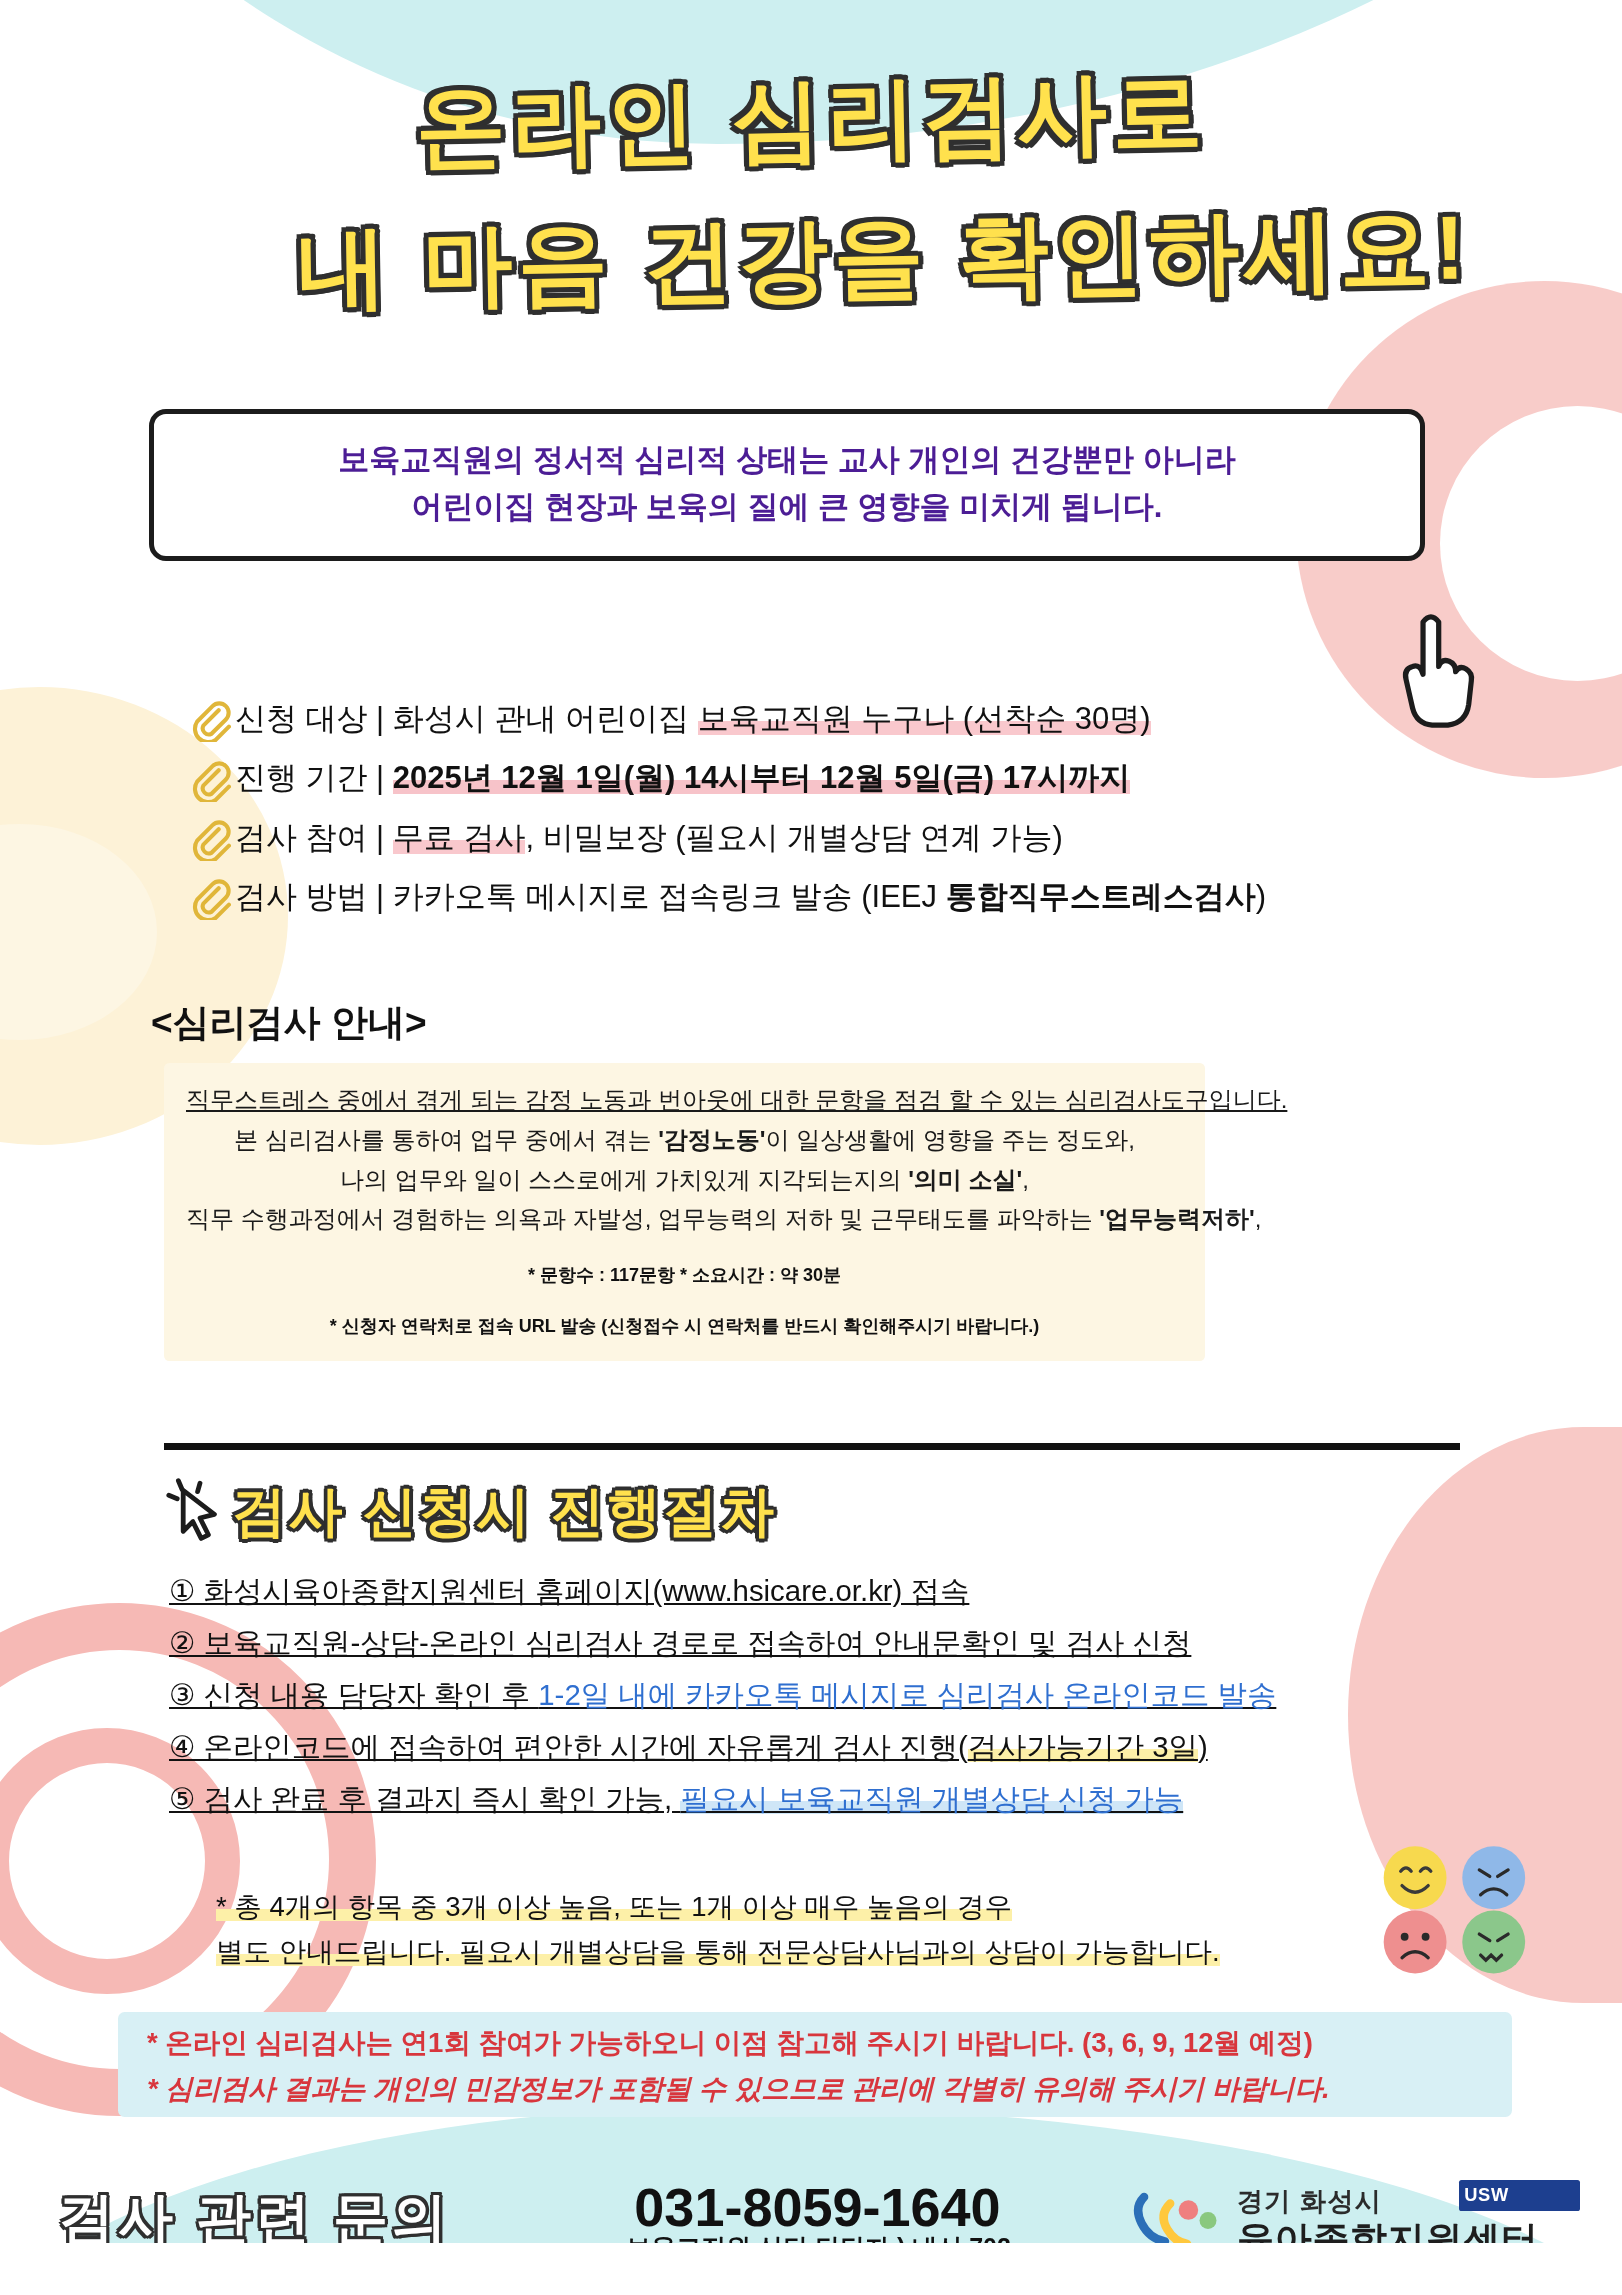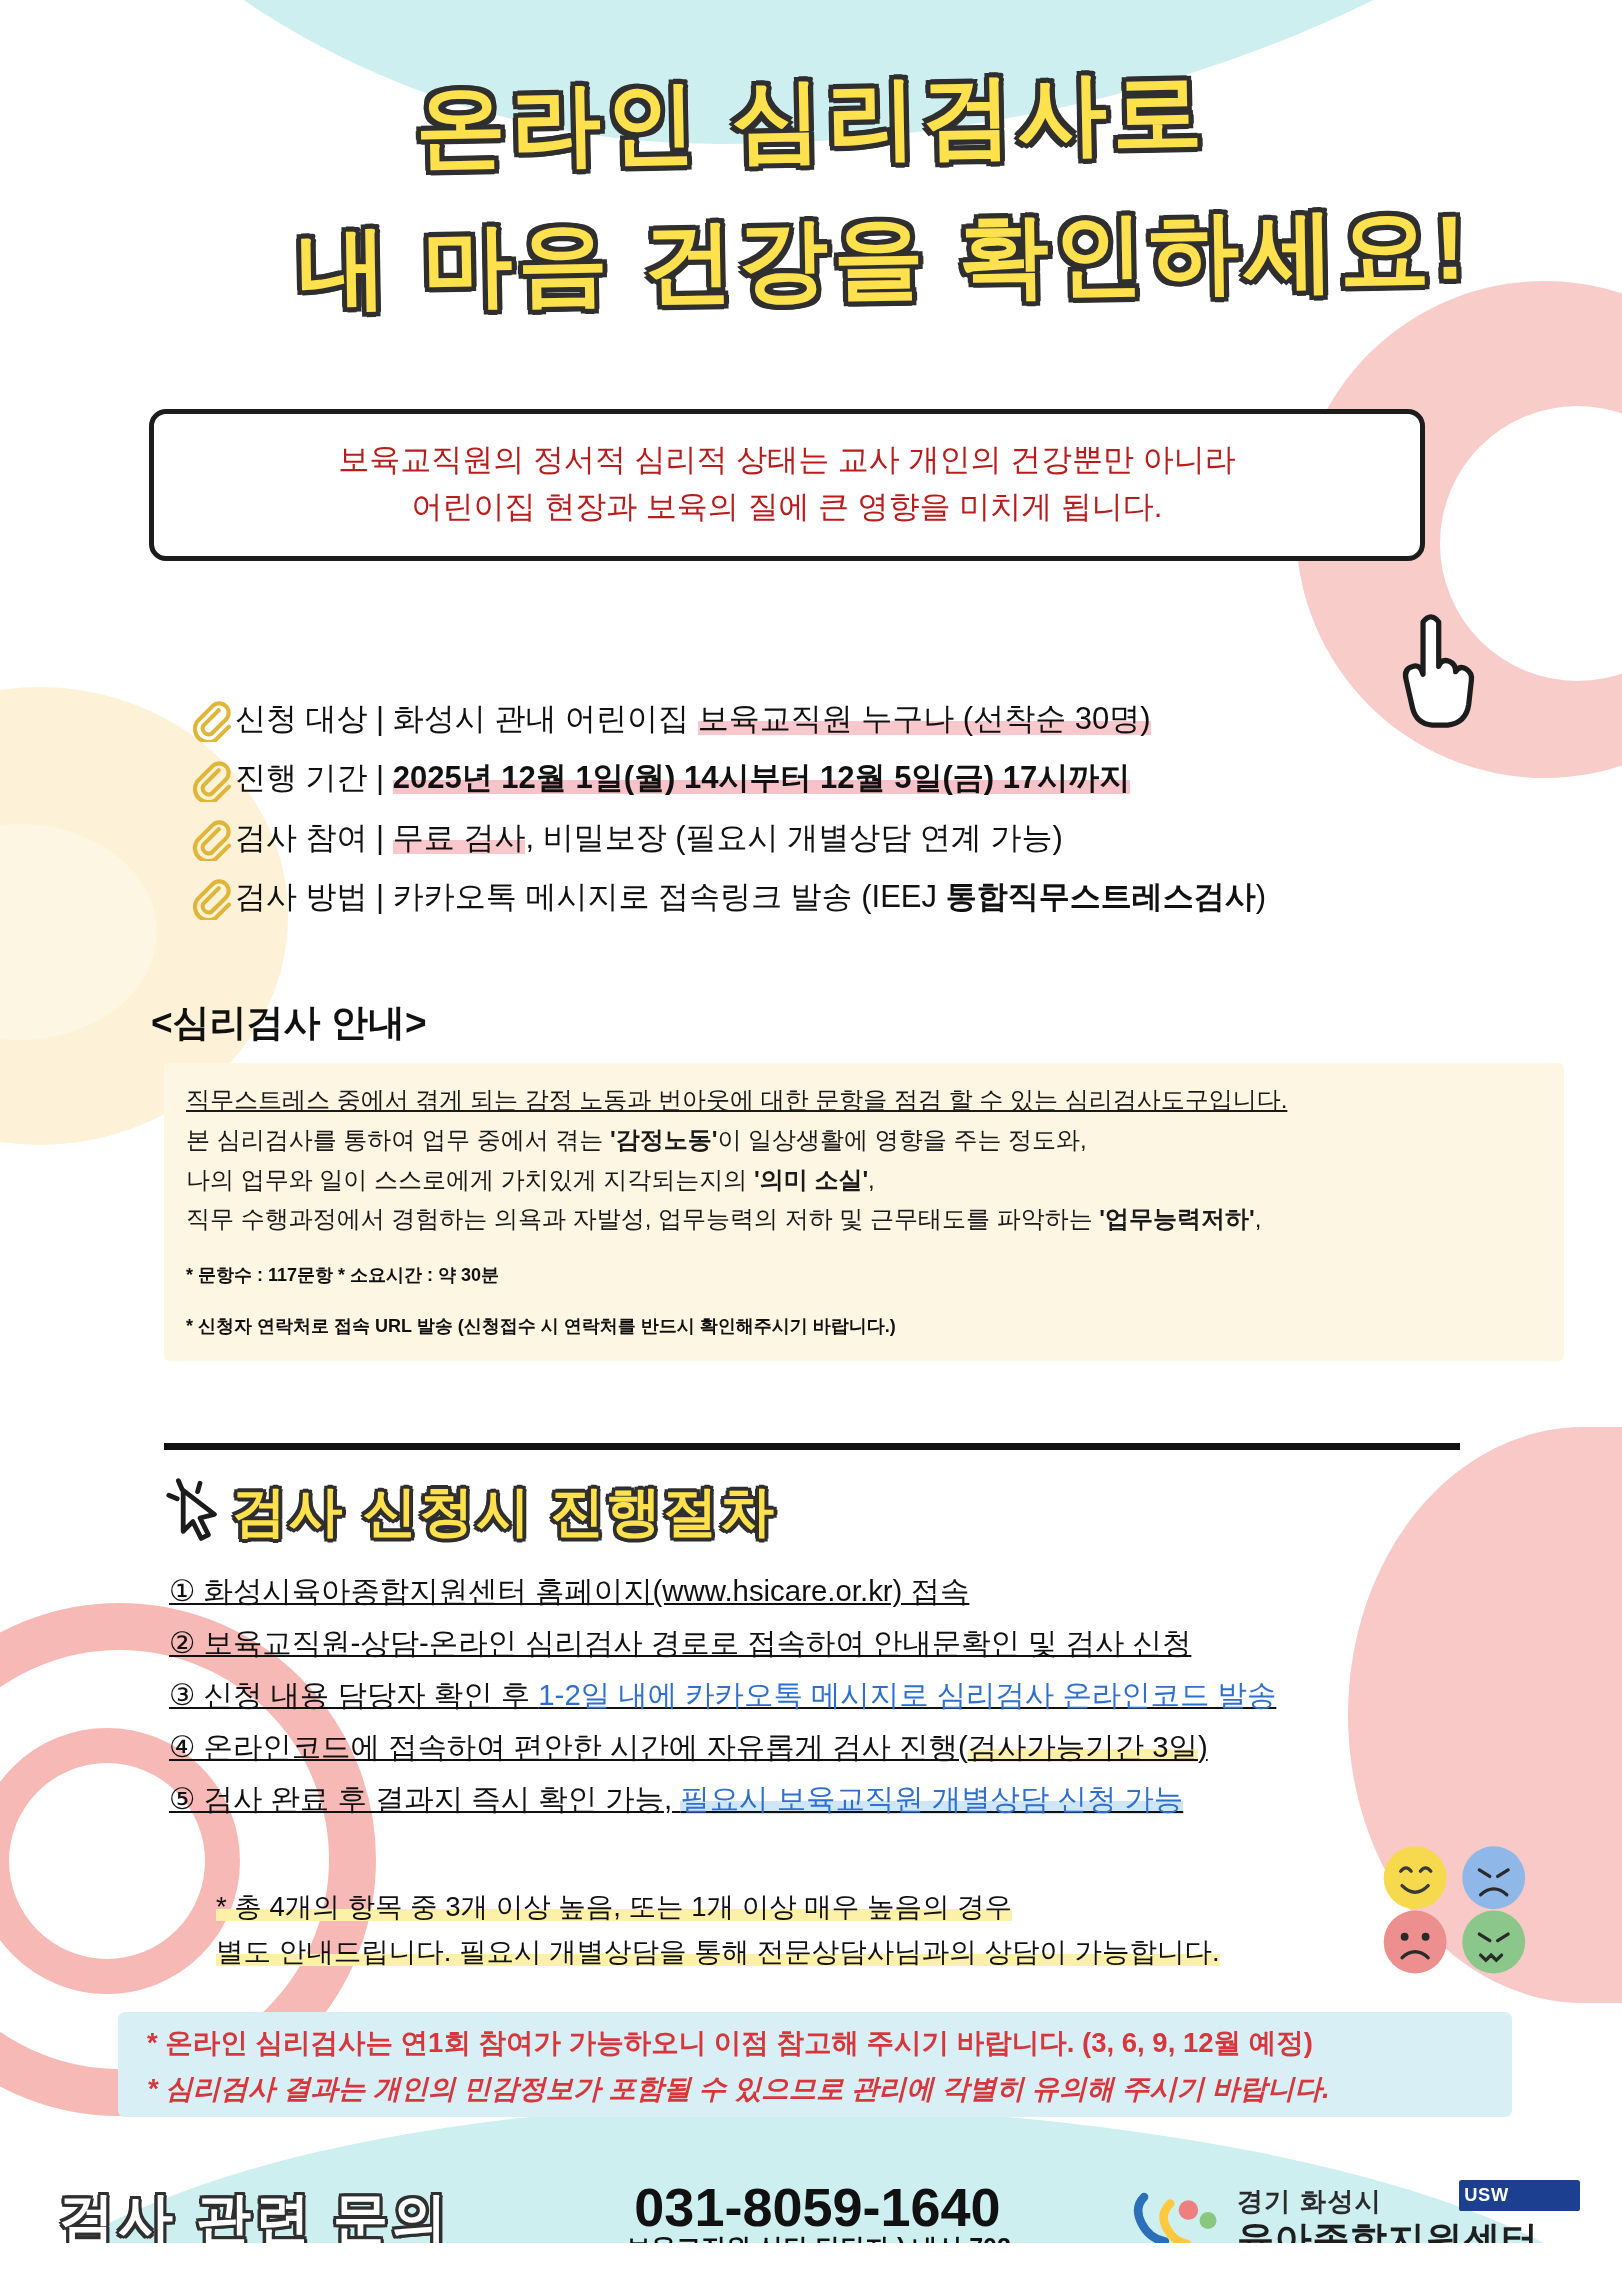--- a/index.html
+++ b/index.html
@@ -75,42 +75,42 @@
   }
 
   
   .intro-box{
     position:absolute;left:149px;top:409px;width:1276px;
     border:5.9px solid #1c1c1c;border-radius:17px;background:#ffffff;
     padding:22px 26px 26px 26px;box-sizing:border-box;
     text-align:center;
   }
   .intro-line{
-    font-size:31px;line-height:1.52;color:#b91c1c;font-weight:400;
+    font-size:31px;line-height:1.52;color:#4c1d95;font-weight:700;
   }
   .hand{
     position:absolute;left:1394px;top:609px;width:92px;height:124px;
   }
 
   
   .info-list{position:absolute;left:190px;top:700px;width:1341px;}
   .info-row{display:flex;align-items:flex-start;margin-bottom:17px;}
   .clip-icon{width:41px;height:41px;flex:0 0 41px;margin-right:3.9px;margin-top:1.3px;}
   .info-text{font-size:31px;color:#111;line-height:1.22;white-space:nowrap;}
   .info-text b{font-weight:bold;}
   .hl-pink{background:linear-gradient(transparent 56%, #f9c8cd 56%, #f9c8cd 96%, transparent 96%);}
   .hl-pink2{background:linear-gradient(transparent 56%, #f7c3c9 56%, #f7c3c9 96%, transparent 96%);}
 
   
   .guide-head{
     position:absolute;left:151px;top:998px;font-size:37px;font-weight:bold;color:#111;
   }
   .guide-box{
-    position:absolute;left:164px;top:1063px;width:1400px;
-    background:#fdf6e3;border-radius:5.2px;padding:17px 22px 19.6px 22px;box-sizing:border-box;
+    position:absolute;left:164px;top:1063px;width:1041px;
+    background:#fdf6e3;border-radius:5.2px;padding:17px 22px 19.6px 22px;box-sizing:border-box;text-align:center;
   }
   .guide-line{font-size:24px;line-height:1.66;color:#1a1a1a;white-space:nowrap;}
   .guide-line.u{text-decoration:underline;}
   .guide-line b{font-weight:bold;}
   .guide-star{font-size:18px;line-height:1.6;color:#111;font-weight:bold;margin-top:22px;white-space:nowrap;}
 
   .divider{
     position:absolute;left:164px;top:1443px;width:1296px;height:7.2px;background:#111;
   }
 

